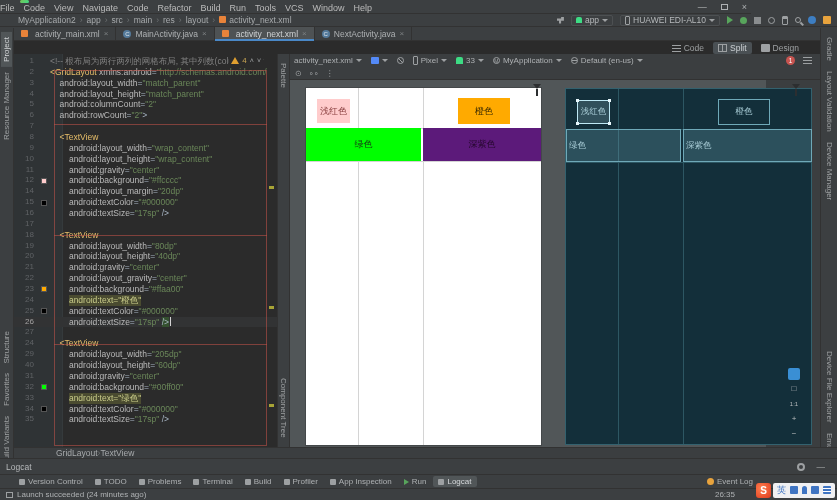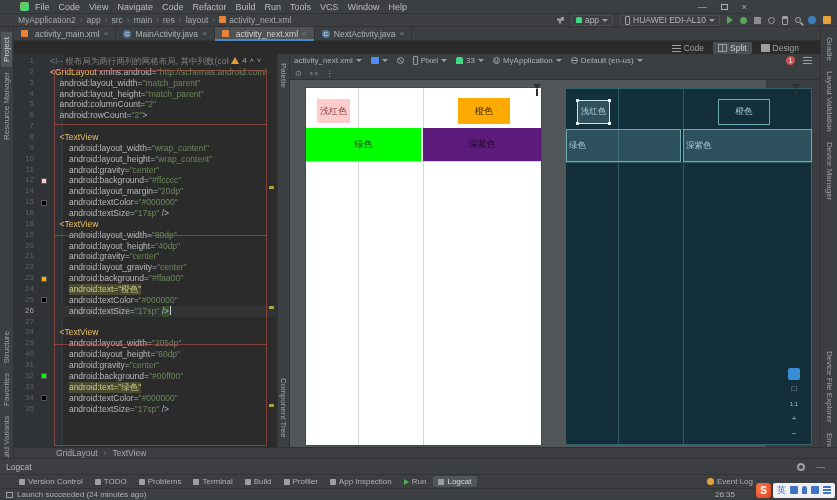--- a/index.html
+++ b/index.html
@@ -1,21 +1,21 @@
 <!DOCTYPE html>
 <html><head>
 <meta charset="utf-8">
 <style>
   html,body{margin:0;padding:0;background:#1e1e1e;}
   *{box-sizing:border-box;font-family:"Liberation Sans",sans-serif;}
   #root{position:relative;width:837px;height:500px;background:#3c3f41;overflow:hidden;color:#bbbbbb;}
   .abs{position:absolute;}
 
   
-  #titlebar{left:0;top:0;width:751px;height:14px;background:#3c3f41;border-bottom:1px solid #323232;display:flex;align-items:center;font-size:9px;color:#bbbbbb;}
+  #titlebar{left:0;top:0;width:751px;height:14px;background:#3c3f41;border-bottom:1px solid #323232;display:flex;align-items:flex-start;font-size:9px;color:#bbbbbb;flex-direction:column;}
   #app-logo{width:9px;height:9px;border-radius:2px;background:linear-gradient(135deg,#78c257,#3ddc84);margin:0 6px 0 20px;}
   #menus{display:flex;gap:9px;}
   .menu-item{cursor:default;}
   #win-title{position:absolute;left:283px;top:0;height:14px;line-height:14px;color:#8a8d8f;font-size:8.5px;white-space:nowrap;}
   #win-controls{position:absolute;right:4px;top:0;height:14px;display:flex;gap:14px;align-items:center;color:#aeb1b3;font-size:9px;}
   .win-max{width:7px;height:6px;border:1px solid #aeb1b3;display:inline-block;}
 
   
   #toolbar{left:0;top:14px;width:837px;height:13px;background:#3c3f41;border-bottom:1px solid #323232;display:flex;align-items:center;font-size:8.5px;}
   #crumbs{display:flex;align-items:center;gap:4px;margin-left:18px;color:#a7aaac;}
@@ -127,21 +127,21 @@
   #bz-orange{left:152px;top:10px;width:52px;height:26px;}
   #bz-green{left:0;top:40px;width:115px;height:33px;padding-left:2px;}
   #bz-purple{left:117px;top:40px;width:129px;height:33px;padding-left:2px;}
 
   
   #zoomstack{position:absolute;left:498px;top:288px;display:flex;flex-direction:column;gap:3px;}
   .zbtn{width:12px;height:12px;border-radius:2px;color:#b9bcbe;font-size:8px;line-height:12px;text-align:center;background:transparent;}
   .zbtn.blue{background:#3a8fd4;}
 
   
-  #xmlbreadcrumb{left:14px;top:447px;width:823px;height:11px;background:#3b3e40;border-top:1px solid #323232;font-size:8.5px;color:#a7aaac;display:flex;align-items:flex-end;padding-left:42px;gap:6px;}
+  #xmlbreadcrumb{left:14px;top:447px;width:823px;height:11px;background:#3b3e40;border-top:1px solid #323232;font-size:8.5px;color:#a7aaac;display:flex;align-items:flex-end;padding-left:42px;}
   #logcat-header{left:0;top:458px;width:837px;height:16px;background:#3c3f41;border-top:1px solid #323232;display:flex;align-items:center;font-size:8.5px;color:#b6b9bb;padding:0 6px;}
   #logcat-header .hdr-icons{margin-left:auto;display:flex;gap:12px;align-items:center;margin-right:6px;color:#9da0a2;}
   .ico-gear{width:8px;height:8px;border:2px solid #9da0a2;border-radius:50%;}
   #toolbtns{left:0;top:474px;width:837px;height:14px;background:#3c3f41;border-top:1px solid #323232;display:flex;align-items:center;font-size:8px;color:#aeb1b3;padding-left:14px;gap:2px;}
   .toolbtn{display:flex;align-items:center;gap:3px;padding:1px 5px;border-radius:2px;}
   .toolbtn.active{background:#515658;color:#d6d9db;}
   .tb-ico{width:6px;height:6px;background:#9da0a2;border-radius:1px;flex:none;}
   .tb-ico.run{width:0;height:0;background:none;border-top:3px solid transparent;border-bottom:3px solid transparent;border-left:5px solid #58a55c;border-radius:0;}
   #event-log{margin-left:auto;display:flex;align-items:center;gap:3px;margin-right:84px;}
   .ico-event{width:7px;height:7px;border-radius:50%;background:#e8a33d;}
@@ -297,20 +297,21 @@
         <div class="code-line"><span class="ln">6</span><span class="mk"></span><span class="tok-p">    </span><span class="tok-a">android:rowCount</span><span class="tok-e">=</span><span class="tok-v">"2"</span><span class="tok-p">&gt;</span></div>
         <div class="code-line"><span class="ln">7</span><span class="mk"></span></div>
         <div class="code-line"><span class="ln">8</span><span class="mk"></span><span class="tok-p">    </span><span class="tok-g">&lt;TextView</span></div>
         <div class="code-line"><span class="ln">9</span><span class="mk"></span><span class="tok-p">        </span><span class="tok-a">android:layout_width</span><span class="tok-e">=</span><span class="tok-v">"wrap_content"</span></div>
         <div class="code-line"><span class="ln">10</span><span class="mk"></span><span class="tok-p">        </span><span class="tok-a">android:layout_height</span><span class="tok-e">=</span><span class="tok-v">"wrap_content"</span></div>
         <div class="code-line"><span class="ln">11</span><span class="mk"></span><span class="tok-p">        </span><span class="tok-a">android:gravity</span><span class="tok-e">=</span><span class="tok-v">"center"</span></div>
         <div class="code-line"><span class="ln">12</span><span class="mk"><span class="swatch" style="background: rgb(255, 204, 204);"></span></span><span class="tok-p">        </span><span class="tok-a">android:background</span><span class="tok-e">=</span><span class="tok-v">"#ffcccc"</span></div>
         <div class="code-line"><span class="ln">14</span><span class="mk"></span><span class="tok-p">        </span><span class="tok-a">android:layout_margin</span><span class="tok-e">=</span><span class="tok-v">"20dp"</span></div>
         <div class="code-line"><span class="ln">15</span><span class="mk"><span class="swatch" style="background: rgb(0, 0, 0);"></span></span><span class="tok-p">        </span><span class="tok-a">android:textColor</span><span class="tok-e">=</span><span class="tok-v">"#000000"</span></div>
         <div class="code-line"><span class="ln">16</span><span class="mk"></span><span class="tok-p">        </span><span class="tok-a">android:textSize</span><span class="tok-e">=</span><span class="tok-v">"17sp"</span><span class="tok-p"> /&gt;</span></div>
+        <div class="code-line"><span class="ln">17</span><span class="mk"></span></div>
         <div class="code-line"><span class="ln">18</span><span class="mk"></span><span class="tok-p">    </span><span class="tok-g">&lt;TextView</span></div>
         <div class="code-line"><span class="ln">19</span><span class="mk"></span><span class="tok-p">        </span><span class="tok-a">android:layout_width</span><span class="tok-e">=</span><span class="tok-v">"80dp"</span></div>
         <div class="code-line"><span class="ln">20</span><span class="mk"></span><span class="tok-p">        </span><span class="tok-a">android:layout_height</span><span class="tok-e">=</span><span class="tok-v">"40dp"</span></div>
         <div class="code-line"><span class="ln">21</span><span class="mk"></span><span class="tok-p">        </span><span class="tok-a">android:gravity</span><span class="tok-e">=</span><span class="tok-v">"center"</span></div>
         <div class="code-line"><span class="ln">22</span><span class="mk"></span><span class="tok-p">        </span><span class="tok-a">android:layout_gravity</span><span class="tok-e">=</span><span class="tok-v">"center"</span></div>
         <div class="code-line"><span class="ln">23</span><span class="mk"><span class="swatch" style="background: rgb(255, 170, 0);"></span></span><span class="tok-p">        </span><span class="tok-a">android:background</span><span class="tok-e">=</span><span class="tok-v">"#ffaa00"</span></div>
         <div class="code-line"><span class="ln">24</span><span class="mk"></span><span class="tok-p">        </span><span class="tok-h">android:text="橙色"</span></div>
         <div class="code-line"><span class="ln">25</span><span class="mk"><span class="swatch" style="background: rgb(0, 0, 0);"></span></span><span class="tok-p">        </span><span class="tok-a">android:textColor</span><span class="tok-e">=</span><span class="tok-v">"#000000"</span></div>
         <div class="code-line cur"><span class="ln">26</span><span class="mk"></span><span class="tok-p">        </span><span class="tok-a">android:textSize</span><span class="tok-e">=</span><span class="tok-v">"17sp"</span><span class="tok-p"> </span><span class="tok-hb">/&gt;</span><span class="caret"></span></div>
         <div class="code-line"><span class="ln">27</span><span class="mk"></span></div>

